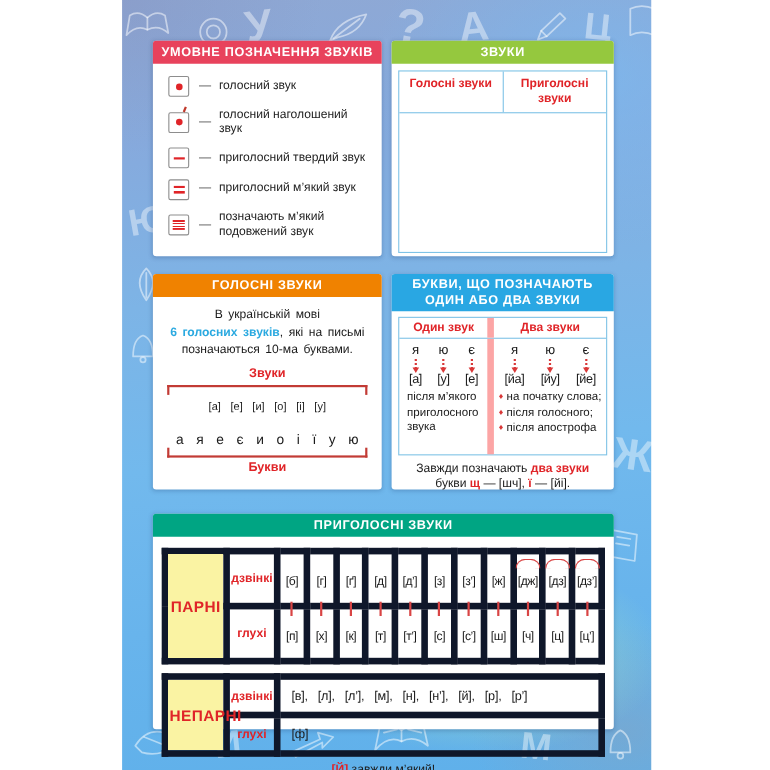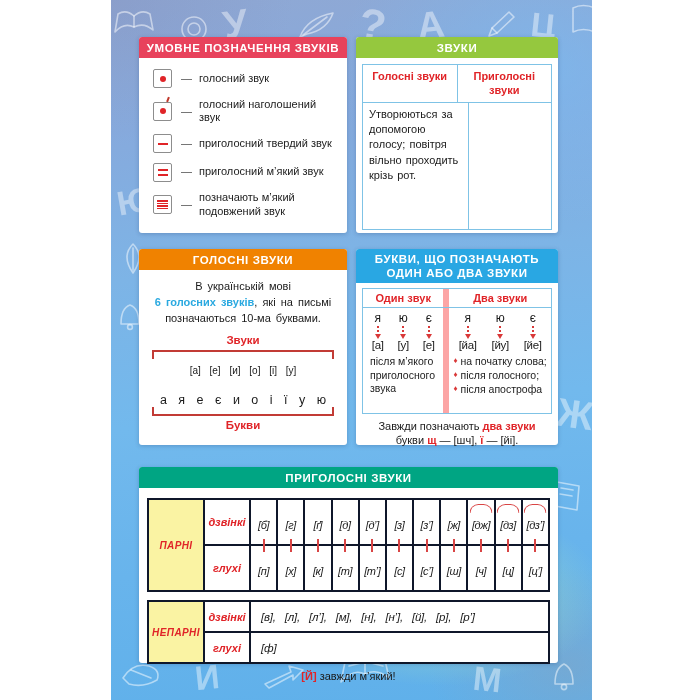--- a/index.html
+++ b/index.html
@@ -88,22 +88,22 @@
       background:repeating-linear-gradient(180deg,#d93838 0 2px,transparent 2px 4px);}
   .arrow::after{content:'';position:absolute;bottom:-4px;left:50%;transform:translateX(-50%);
       border:3.5px solid transparent;border-top:5px solid #d93838;border-bottom:none;}
   .stack .lt-res{font-size:11.5px;color:#1a1a1a;letter-spacing:-.3px;}
   .lt-note{font-size:10.5px;line-height:1.3;padding:4px 2px 0 5px;color:#1a1a1a;}
   .blt{display:flex;align-items:flex-start;font-size:10.5px;line-height:1.25;padding-left:2px;margin-top:1px;color:#1a1a1a;}
   .blt-icon{color:#d93838;font-size:8px;margin:1px 3px 0 0;}
   .lt-footer{text-align:center;font-size:11px;line-height:1.3;margin-top:5px;color:#1a1a1a;}
   
   .ctab{border-collapse:collapse;margin:10px auto 0;width:403px;table-layout:fixed;}
-  .ctab td{border:2px solid #0f172a;text-align:center;position:relative;font-style:italic;}
-  .ycell{background:#faf3a3;color:#e02428;font-weight:bold;font-size:10px;letter-spacing:.4px;}
+  .ctab td{border:6px solid #0f172a;text-align:center;position:relative;}
+  .ycell{background:#faf3a3;color:#e02428;font-weight:bold;font-size:14px;letter-spacing:.4px;}
   .lblc{color:#e02428;font-weight:bold;font-size:11px;}
   .snd{font-size:11px;color:#1a1a1a;letter-spacing:-.4px;}
   .t1 td{height:42px;}
   .t2 td{height:27px;}
   .pair::before{content:'';position:absolute;top:-7px;left:50%;width:2px;height:13px;background:#d94545;transform:translateX(-50%);z-index:2;}
   .arc::after{content:'';position:absolute;top:4px;left:50%;transform:translateX(-50%);
       width:21px;height:8px;border:1.5px solid #d94545;border-bottom:none;border-radius:11px 11px 0 0;}
   .t1 .snd span{position:relative;top:3px;}
   .unp-voiced{font-size:11.5px;color:#1a1a1a;text-align:left !important;padding-left:10px;word-spacing:6px;letter-spacing:-.2px;}
   .cons-note{text-align:center;font-size:11px;margin-top:6px;color:#1a1a1a;}
@@ -228,21 +228,20 @@
   </div>
 
   <div class="card" style="left:245px;top:37px;width:202px;height:196px;">
     <div class="hdr green-h">ЗВУКИ</div>
     <div class="stable">
       <div class="stable-head">
         <div>Голосні звуки</div>
         <div>Приголосні звуки</div>
       </div>
       <div class="stable-body">
-        <div>Утворюються за допомогою голосу; повітря вільно проходить крізь рот.</div>
       </div>
     </div>
   </div>
 
   <div class="card" style="left:28px;top:249px;width:208px;height:196px;">
     <div class="hdr orange-h">ГОЛОСНІ ЗВУКИ</div>
     <div class="vow-body">
       <div class="vow-par">
         <div><span>В українській мові</span></div>
         <div><span class="blue-t bold">6 голосних звуків</span><span>, які на письмі</span></div>

